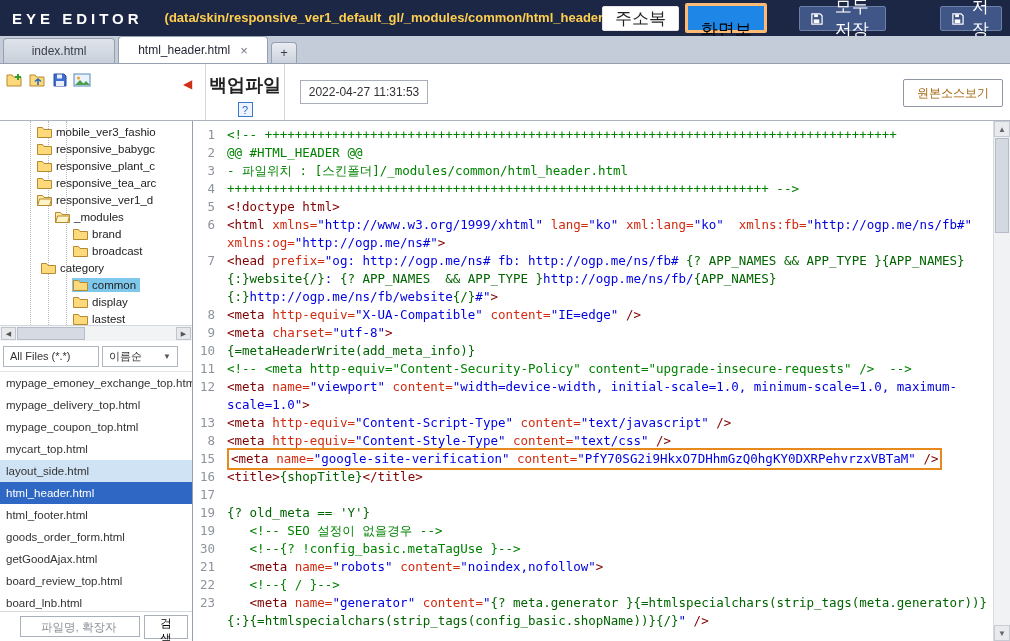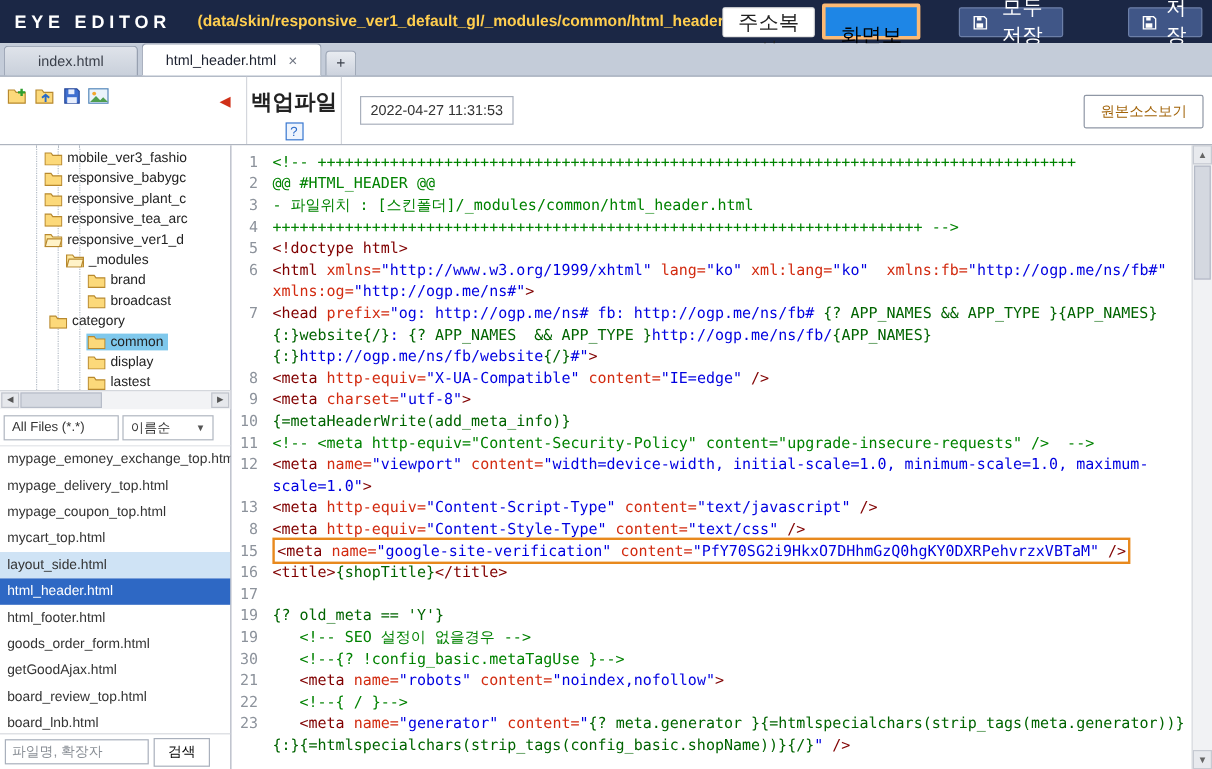--- a/index.html
+++ b/index.html
@@ -74,21 +74,21 @@
   .filter-box.first { width:96px; }
   .filter-box.sort { width:76px; }
   .filter-box .caret { margin-left:auto; font-size:8px; color:#555; padding-left:6px; }
 
   .filelist { flex:1; overflow:hidden; border-top:1px solid #e2e4e8; }
   .file-item { height:22px; line-height:22px; padding-left:6px; font-size:11.5px; color:#333; white-space:nowrap; cursor:pointer; }
   .file-item.hover { background:#cfe3f5; }
   .file-item.selected { background:#2e68c4; color:#fff; }
 
   .searchrow { height:30px; flex:0 0 30px; display:flex; align-items:center; gap:4px; padding:0 4px; border-top:1px solid #d8dadf; }
-  .search-input { width:120px; height:21px; border:1px solid #a9b0bc; font-size:11.5px; padding:0 5px; color:#333; font-family:inherit; }
+  .search-input { width:120px; height:21px; border:1px solid #a9b0bc; font-size:11.5px; padding:0 20px; color:#333; font-family:inherit;margin-left:16px; }
   .search-input::placeholder { color:#8b9097; }
   .search-btn { height:24px; padding:0 11px; border:1px solid #a9b0bc; background:#fff; font-size:11.5px; font-family:inherit; cursor:pointer; }
 
   
   .editor { flex:1; display:flex; background:#fff; min-width:0; }
   .code { flex:1; overflow:hidden; padding-top:5px; font-family:"DejaVu Sans Mono", monospace; font-size:12.5px; line-height:18px; min-width:0; }
   .codeline { display:flex; min-height:18px; }
   .lineno { width:34px; flex:0 0 34px; text-align:right; color:#8d939c; padding-right:12px; }
   .linecontent { flex:1; white-space:pre-wrap; overflow-wrap:break-word; color:#000; padding-right:4px; min-width:0; }
   .seg-cm { color:#008200; }

